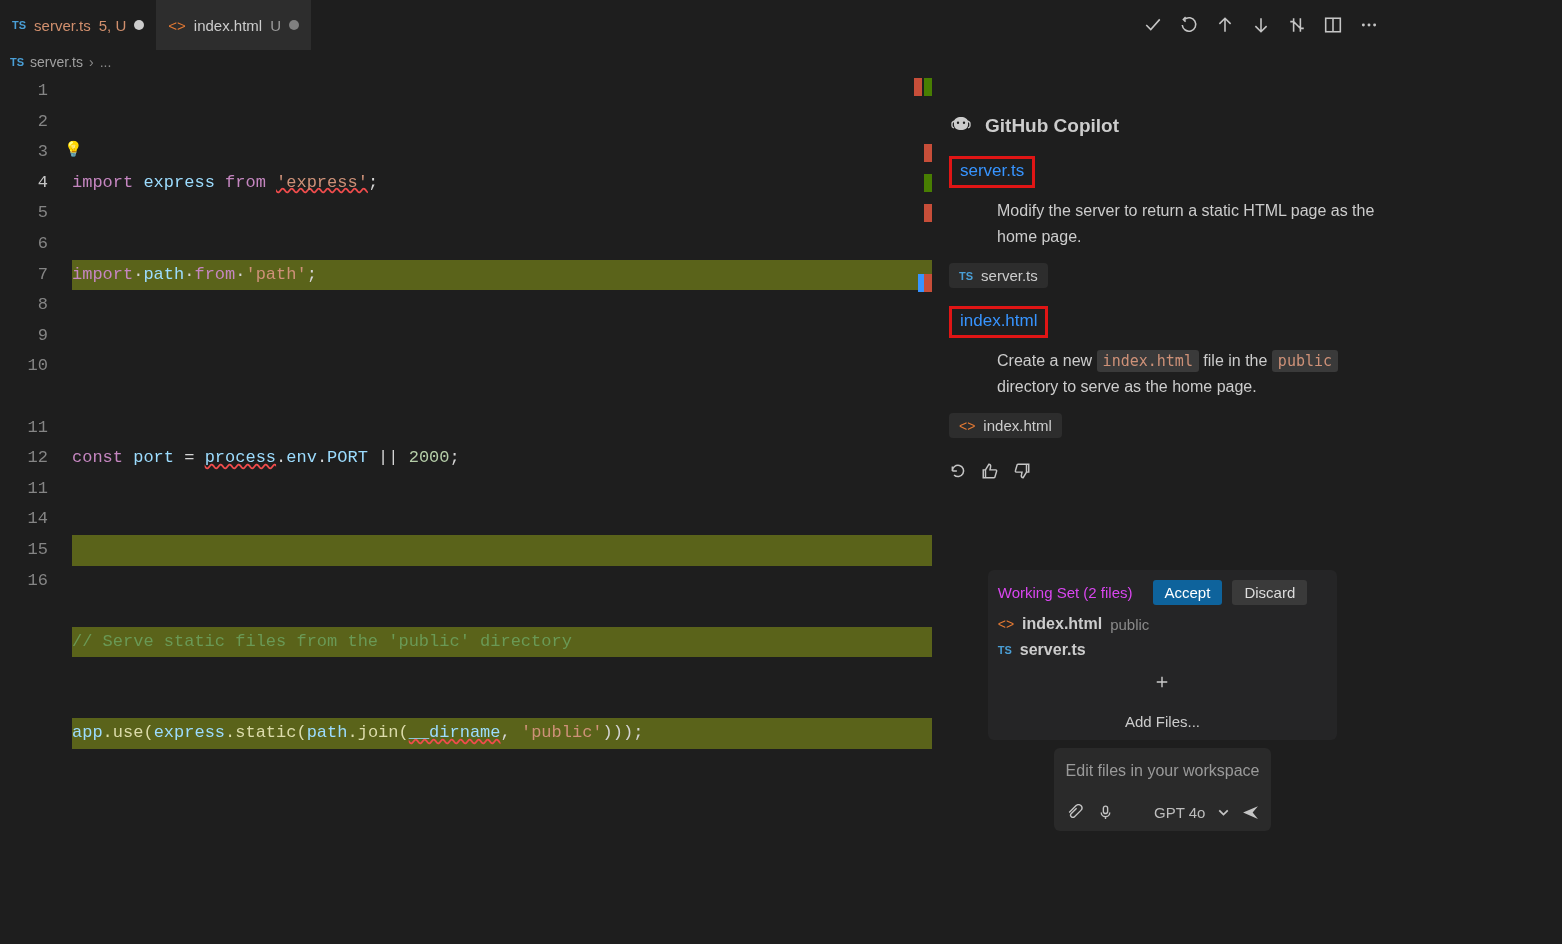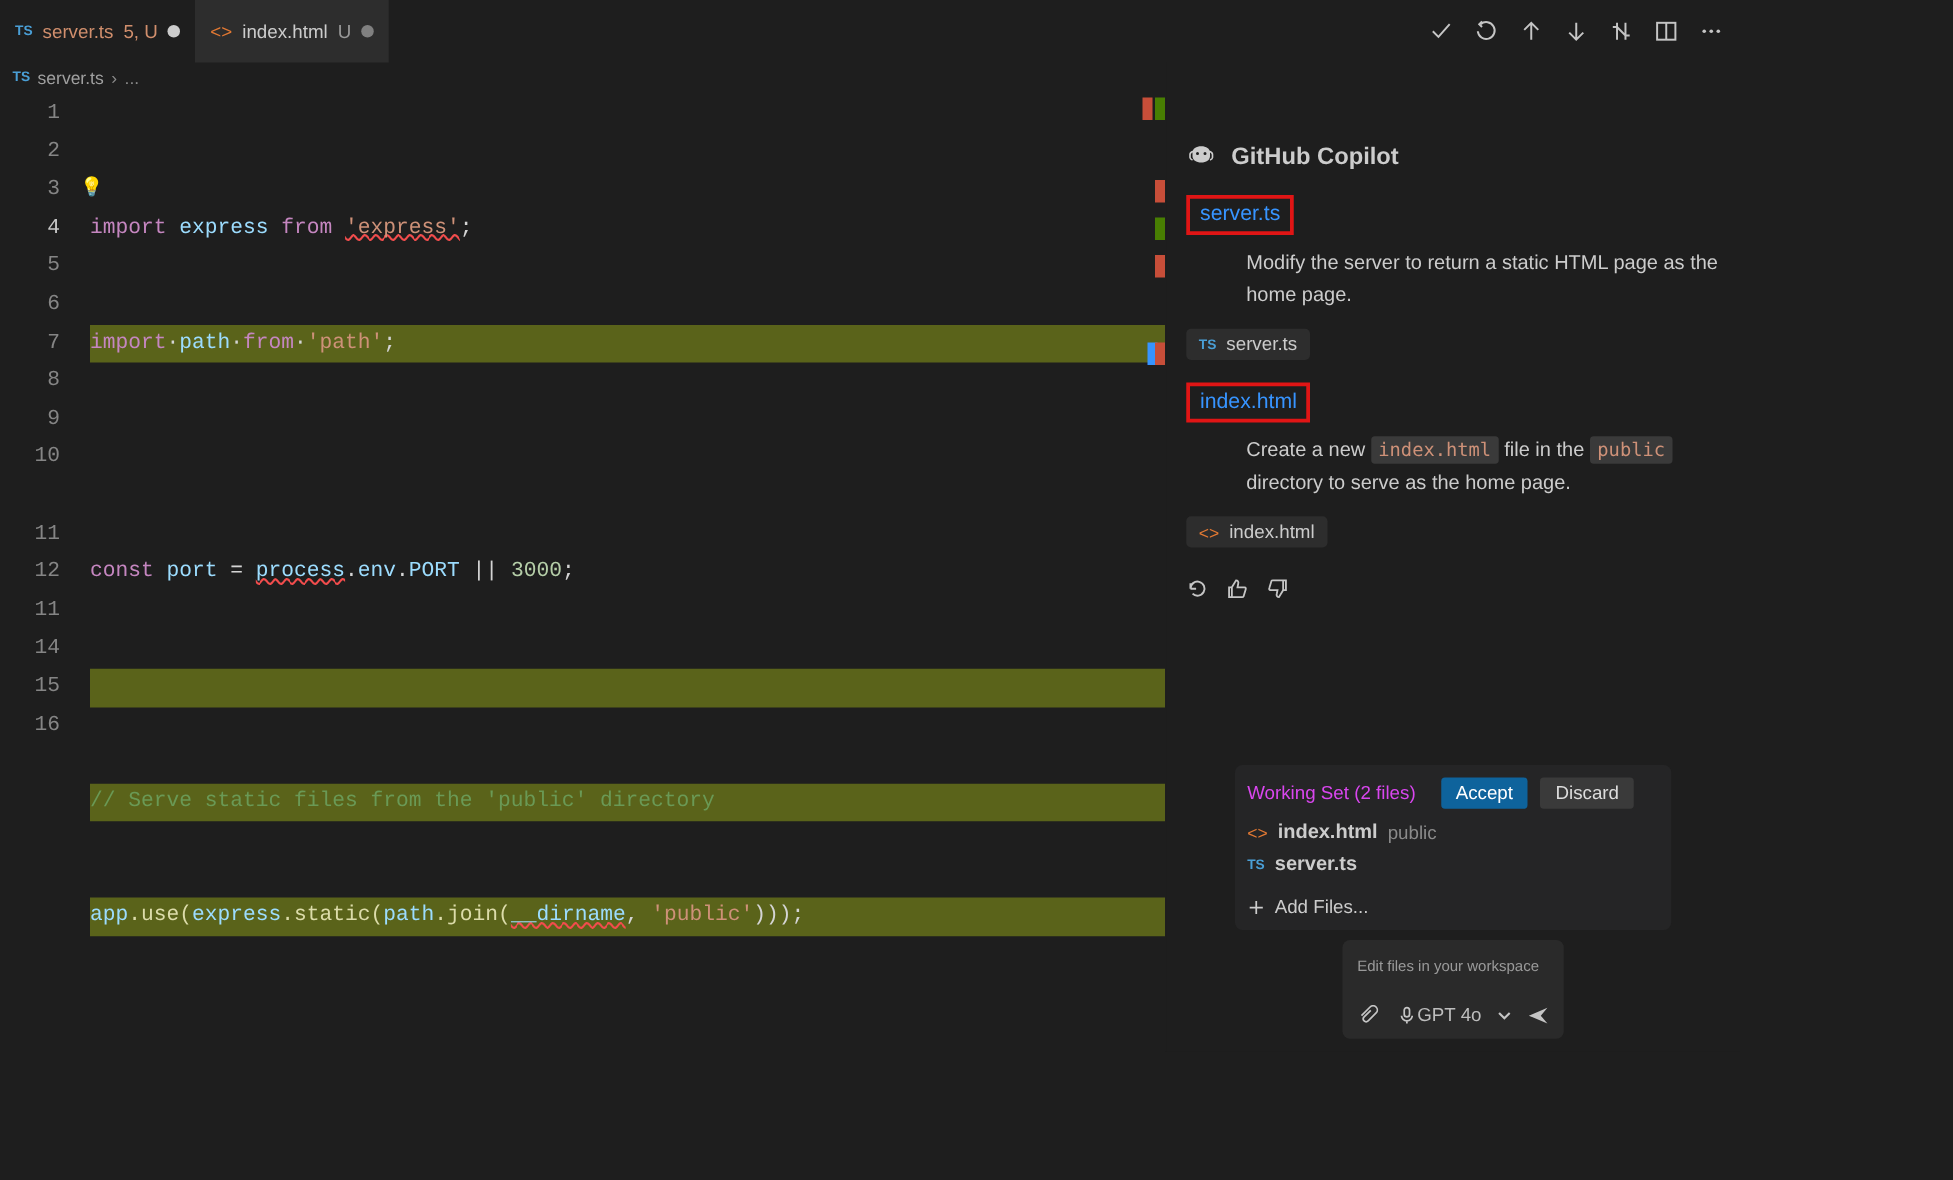--- a/index.html
+++ b/index.html
@@ -152,32 +152,32 @@
   .ws-title { color:#d946ef; }
   .btn { padding:4px 12px; border-radius:3px; font-size:15px; cursor:pointer; }
   .btn-primary { background:#0e639c; color:#fff; }
   .btn-secondary { background:#3a3a3a; color:#ddd; }
   .ws-files { margin-top:10px; display:flex; flex-direction:column; gap:8px; }
   .ws-file { display:flex; align-items:center; gap:8px; font-size:16px; }
   .ws-file .html-icon{ color:#e37933; font-size:14px; }
   .ws-file .ts-badge { font-size:11px; font-weight:bold; color:#4a9fd6; }
   .ws-file .fname { font-weight:600; }
   .ws-file .sub { color:#8a8a8a; font-size:15px; }
-  .add-files { display:flex; align-items:center; gap:8px; color:#cccccc; font-size:15px; margin-top:8px; cursor:pointer; }
+  .add-files { display:flex; align-items:center; gap:24px; color:#cccccc; font-size:15px; margin-top:8px; cursor:pointer;flex-direction:column; }
 
   .chat-input {
     background:#2a2a2a; border-radius:6px; margin:0 8px 10px 8px;
     padding:14px 12px 10px 12px; color:#9a9a9a;
     display:flex; flex-direction:column; gap:24px;
   }
   .chat-input-bottom { display:flex; justify-content:space-between; align-items:center; }
   .chat-input-bottom .leftico { display:flex; gap:14px; }
   .chat-input-bottom .rightico { display:flex; gap:10px; align-items:center; font-size:15px; color:#bdbdbd; }
   .chat-input-bottom svg { width:17px; height:17px; }
-  .placeholder { font-size:12px; }
+  .placeholder { font-size:16px; }
 </style>
 </head>
 <body>
 
 <div class="top-area">
   <div class="tabs-area">
     <div class="tab tab1 active">
       <span class="ts-badge">TS</span>
       <span class="fname">server.ts</span>
       <span class="suffix">5, U</span>
@@ -261,21 +261,21 @@
         <div class="ln">11</div>
         <div class="ln">14</div>
         <div class="ln">15</div>
         <div class="ln">16</div>
       </div>
       <div class="code">
         <span class="lightbulb">💡</span>
         <div class="line"><span class="kw">import</span> <span class="var">express</span> <span class="kw">from</span> <span class="str squiggly">'express'</span><span class="op">;</span></div>
         <div class="line hl-add"><span class="kw">import</span><span class="op">·</span><span class="var">path</span><span class="op">·</span><span class="kw">from</span><span class="op">·</span><span class="str">'path'</span><span class="op">;</span></div>
         <div class="line"></div>
-        <div class="line"><span class="kw">const</span> <span class="var">port</span><span class="op"> = </span><span class="var squiggly">process</span><span class="op">.</span><span class="prop">env</span><span class="op">.</span><span class="prop">PORT</span><span class="op"> || </span><span class="num">3000</span><span class="op">;</span></div>
+        <div class="line"><span class="kw">const</span> <span class="var">port</span><span class="op"> = </span><span class="var squiggly">process</span><span class="op">.</span><span class="prop">env</span><span class="op">.</span><span class="prop">PORT</span><span class="op"> || </span><span class="num">2000</span><span class="op">;</span></div>
         <div class="line hl-add"></div>
         <div class="line hl-add"><span class="cmt">// Serve static files from the 'public' directory</span></div>
         <div class="line hl-add"><span class="var">app</span><span class="fn">.use(</span><span class="var">express</span><span class="fn">.static(</span><span class="var">path</span><span class="fn">.join(</span><span class="var squiggly">__dirname</span><span class="op">, </span><span class="str">'public'</span><span class="op">)));</span></div>
         <div class="line"></div>
         
         
         
         
         
         

